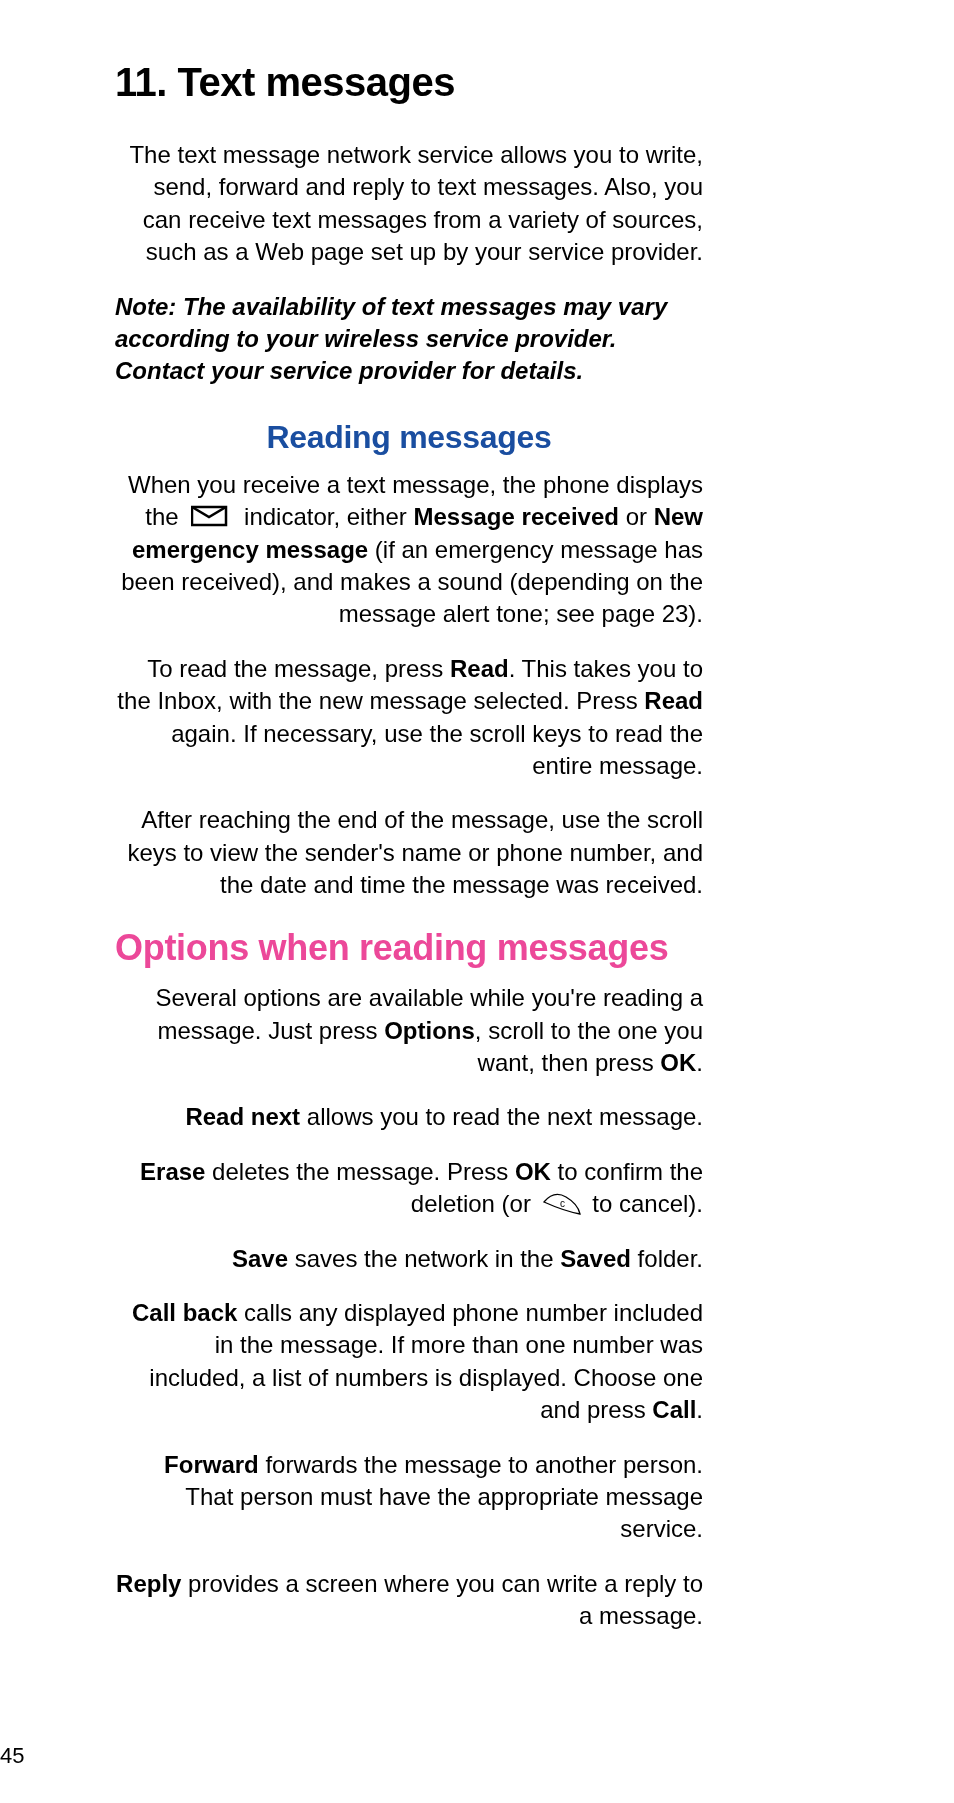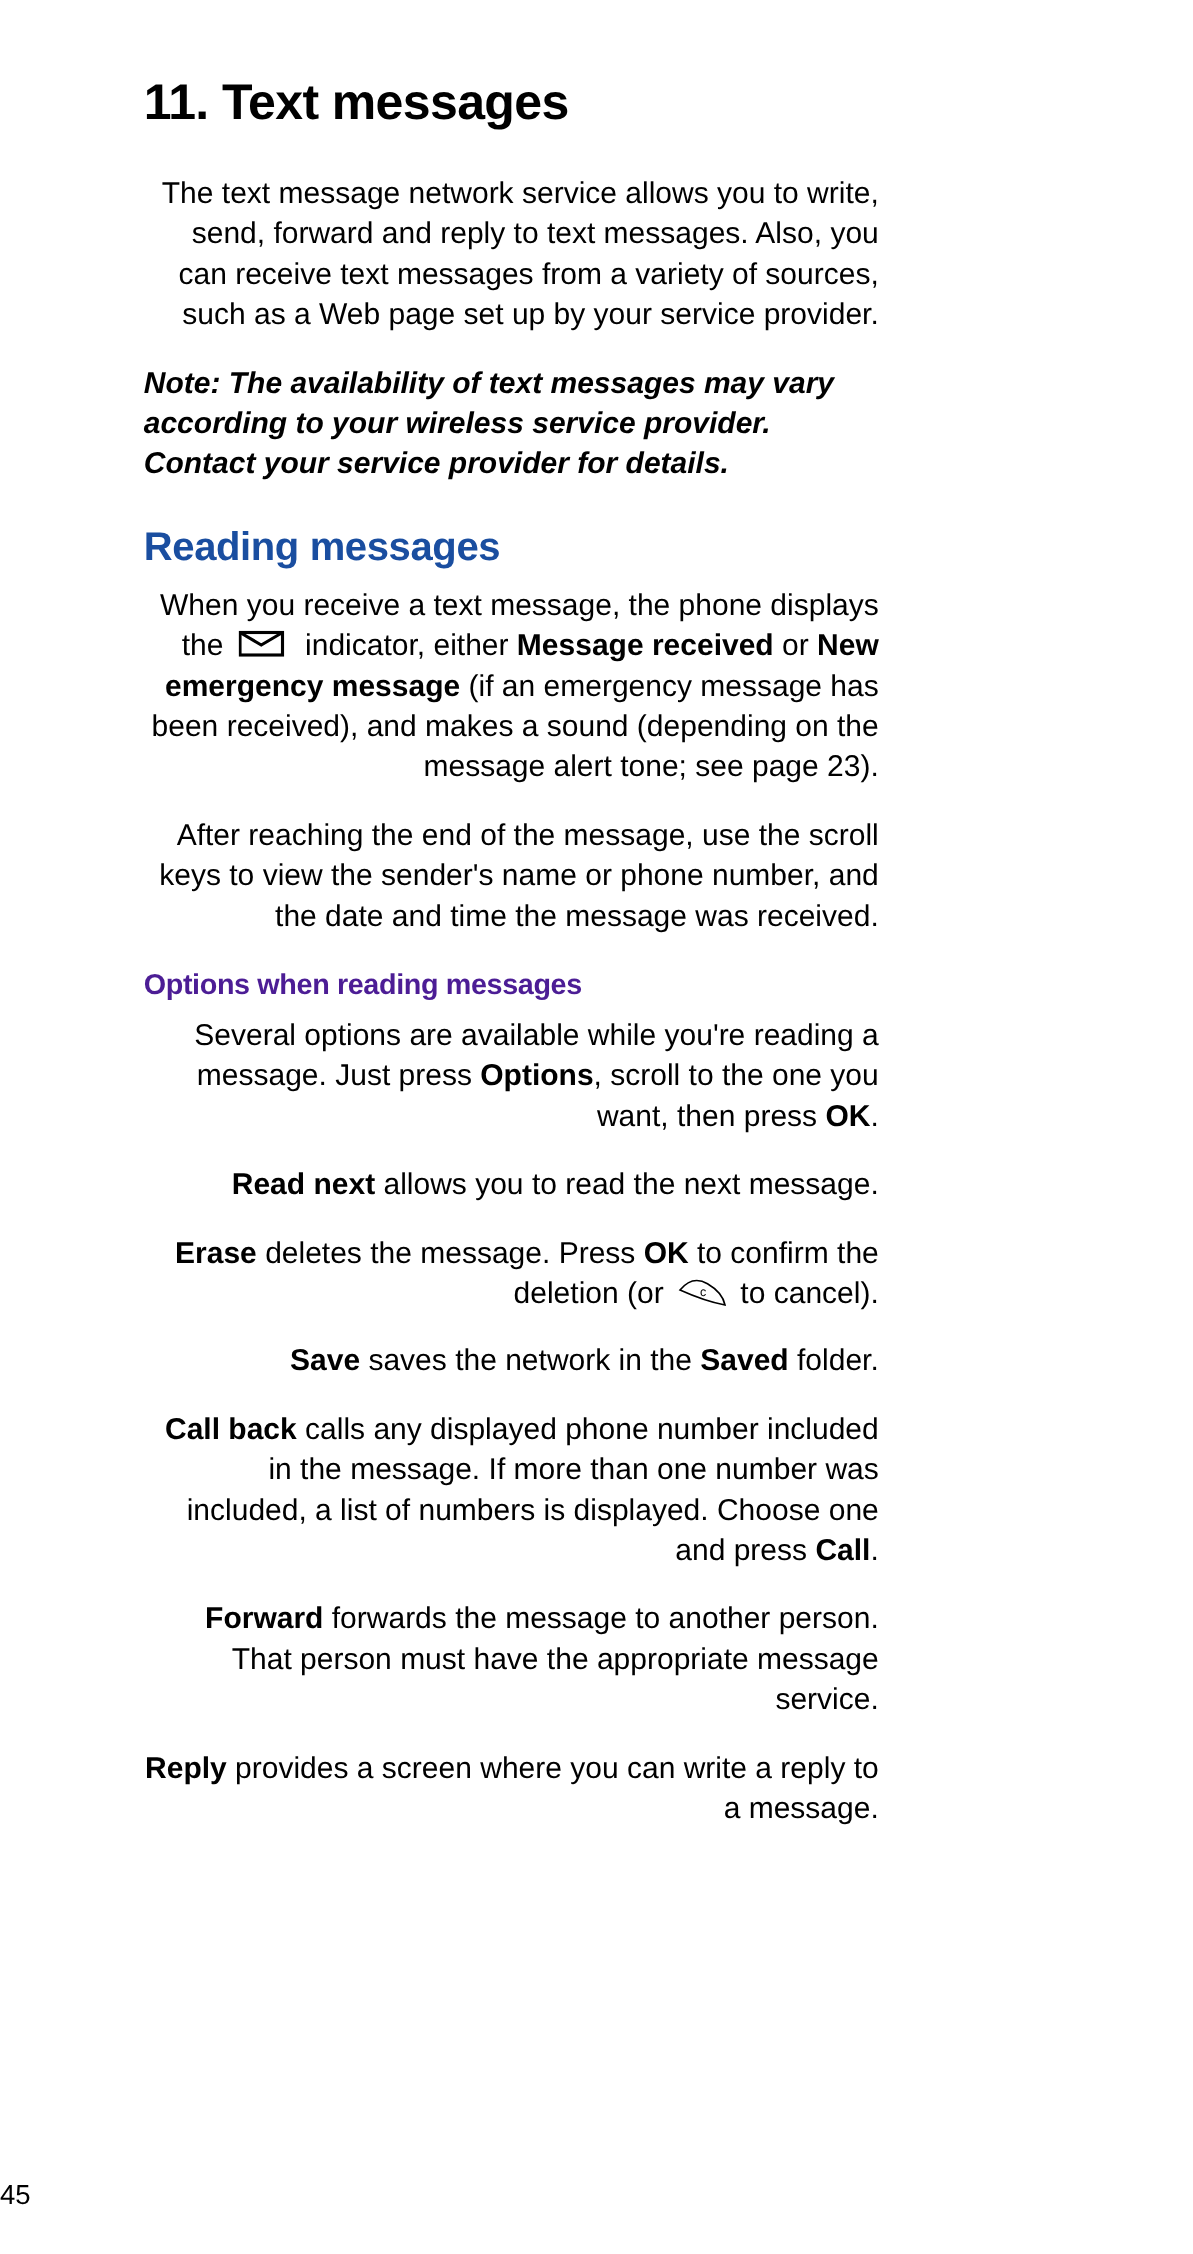--- a/index.html
+++ b/index.html
@@ -32,25 +32,26 @@
     font-style: italic;
     margin: 0 0 28px 0;
     font-weight: bold;
   }
   h2.section {
     color: #1a4ea0;
     font-weight: 700;
     font-size: 32px;
     margin: 18px 0 10px 0;
     letter-spacing: -0.3px;
+    text-align: center;
   }
   h3.subsection {
-    color: #4c1d95;
+    color: #ec4899;
     font-weight: 600;
-    font-size: 23px;
+    font-size: 36px;
     margin: 22px 0 10px 0;
     letter-spacing: -0.3px;
   }
   .b { font-weight: 700; }
   .envelope-icon {
     display: inline-block;
     width: 40px;
     height: 22px;
     vertical-align: -2px;
     margin: 0 6px 0 6px;
@@ -94,20 +95,23 @@
         <path d="M1 2 L18 12 L35 2" fill="none" stroke="#000" stroke-width="2.5"></path>
       </svg>
     </span>
     <span> indicator, either </span>
     <span class="b">Message received</span>
     <span> or </span>
     <span class="b">New emergency message</span>
     <span> (if an emergency message has been received), and makes a sound (depending on the message alert tone; see page 23).</span>
   </p>
 
+  <p class="body">
+    <span>To read the message, press </span><span class="b">Read</span><span>. This takes you to the Inbox, with the new message selected. Press </span><span class="b">Read</span><span> again. If necessary, use the scroll keys to read the entire message.</span>
+  </p>
 
   <p class="body">After reaching the end of the message, use the scroll keys to view the sender's name or phone number, and the date and time the message was received.</p>
 
   <h3 class="subsection">Options when reading messages</h3>
 
   <p class="body">
     <span>Several options are available while you're reading a message. Just press </span><span class="b">Options</span><span>, scroll to the one you want, then press </span><span class="b">OK</span><span>.</span>
   </p>
 
   <p class="body">

